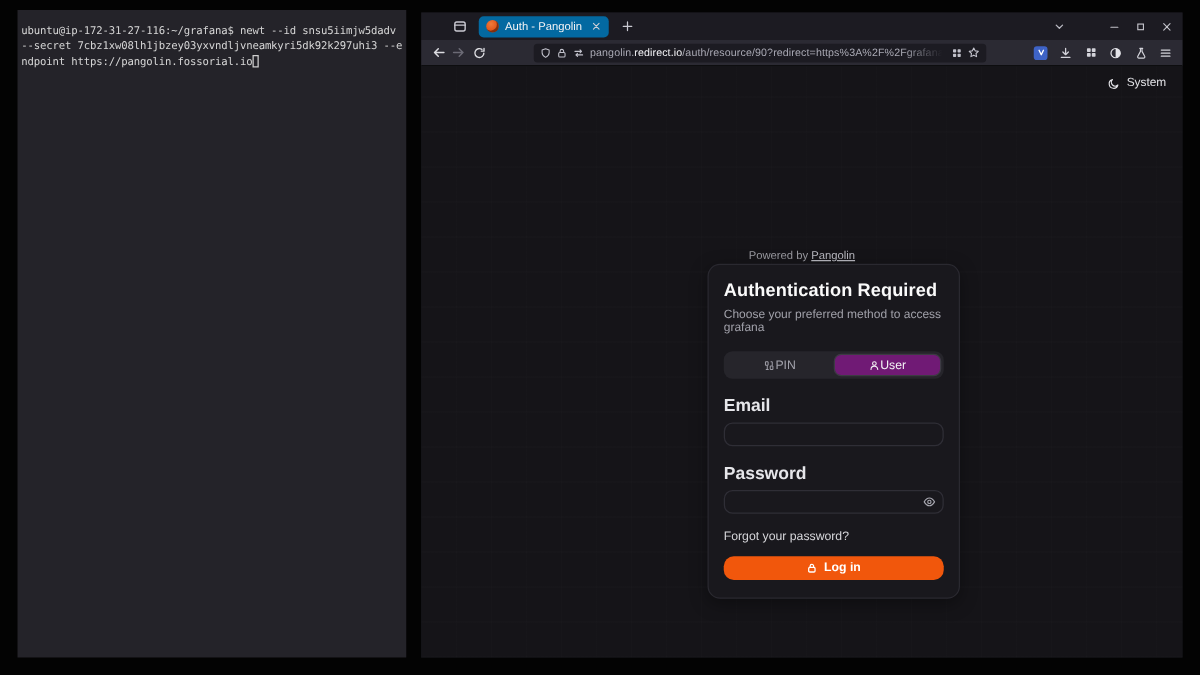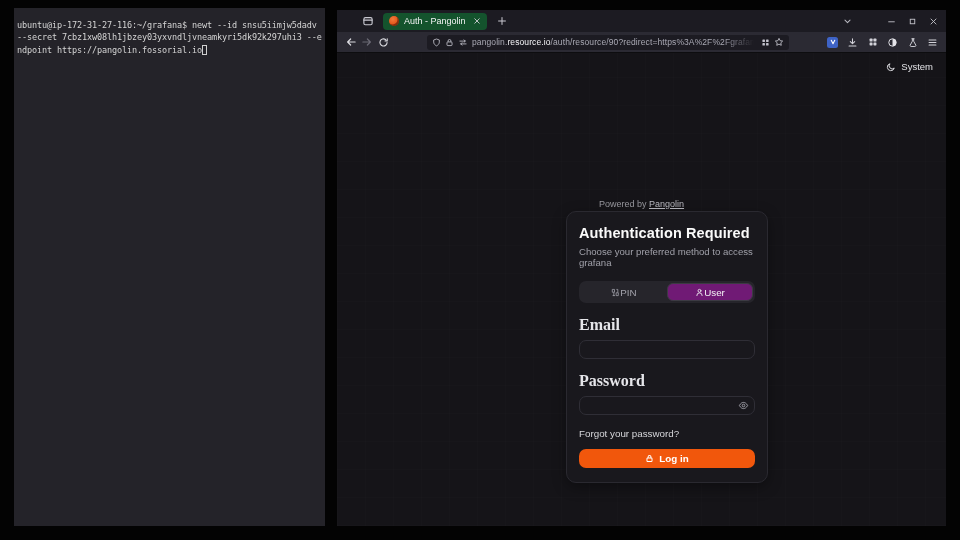--- a/index.html
+++ b/index.html
@@ -23,21 +23,21 @@
 
   
   .browser { position:absolute; left:337px; top:10px; width:609px; height:516px; background:#151418; }
 
   .tabbar {
     height:22px; background:#1c1b22; display:flex; align-items:center;
     padding:0 6px 0 22px; gap:6px;
   }
   .ffview-btn { width:18px; height:16px; display:flex; align-items:center; justify-content:center; color:#c9c9d1; border-radius:3px; }
   .tab {
-    width:104px; height:17px; background:#14532d; border-radius:4px;
+    width:104px; height:17px; background:#0369a1; border-radius:4px;
     display:flex; align-items:center; padding:0 4px 0 6px; gap:5px;
   }
   .favicon {
     width:10px; height:10px; border-radius:50%;
     background:radial-gradient(circle at 38% 32%, #f07a3a 0%, #e2571b 55%, #b83f0e 100%);
     box-shadow:inset -1.5px -1.5px 0 rgba(60,20,5,.55);
     flex:none;
   }
   .tab-title { font-size:9px; color:#f3f3f5; flex:1; white-space:nowrap; overflow:hidden; }
   .tab-close { width:12px; height:12px; display:flex; align-items:center; justify-content:center; color:#cfcfd6; border-radius:2px; flex:none; }
@@ -99,21 +99,21 @@
   .seg {
     margin-top:13px; height:22px; background:#26252b; border-radius:7px;
     padding:2px; display:flex;
   }
   .seg-tab {
     flex:1; display:flex; align-items:center; justify-content:center; gap:0;
     font-size:9.8px; color:#a2a2ab; border-radius:6px; border:1px solid transparent;
   }
   .seg-tab.active { background:#701a75; border-color:#3c3b43; color:#f2f2f4; }
 
-  .field-label { font-size:16px; font-weight:bold; color:#e6e6ea; margin-top:13px;font-family:Liberation Serif, serif; }
+  .field-label { font-size:14px; font-weight:bold; color:#e6e6ea; margin-top:13px; }
   .input-wrap { position:relative; margin-top:5px; }
   .text-input {
     width:100%; height:19px; background:transparent; border:1px solid #2f2e36;
     border-radius:7px; color:#e6e6ea; font-size:10px; padding:0 7px;
     font-family:"Liberation Sans", sans-serif; outline:none;
   }
   .eye-btn {
     position:absolute; right:6px; top:4px; width:12px; height:12px;
     display:flex; align-items:center; justify-content:center; color:#a8a8b1;
   }
@@ -210,21 +210,21 @@
         <svg width="9" height="9" viewBox="0 0 16 16" fill="none" stroke="currentColor" stroke-width="1.5" stroke-linejoin="round">
             <rect x="3.5" y="7" width="9" height="6.5" rx="1.5"></rect>
             <path d="M5.5 7V5.2a2.5 2.5 0 0 1 5 0V7"></path>
           </svg>
       </span>
       <span class="uicon">
         <svg width="10" height="9" viewBox="0 0 16 16" fill="none" stroke="currentColor" stroke-width="1.5" stroke-linecap="round" stroke-linejoin="round">
             <path d="M2.5 5.5h9.5M9.8 3.3l2.2 2.2-2.2 2.2M13.5 10.5H4M6.2 8.3L4 10.5l2.2 2.2"></path>
           </svg>
       </span>
-      <span class="url-text"><span>pangolin.</span><span class="url-domain">resource.io</span><span>/auth/resource/90?redirect=https%3A%2F%2Fgrafana.hostlocal.app</span></span>
+      <span class="url-text"><span>pangolin.</span><span class="url-domain">redirect.io</span><span>/auth/resource/90?redirect=https%3A%2F%2Fgrafana.hostlocal.app</span></span>
       <span class="uicon">
         <svg width="9" height="9" viewBox="0 0 16 16" fill="currentColor">
             <rect x="2.5" y="2.5" width="4.5" height="4.5" rx="1"></rect>
             <rect x="9" y="2.5" width="4.5" height="4.5" rx="1"></rect>
             <rect x="2.5" y="9" width="4.5" height="4.5" rx="1"></rect>
             <rect x="9" y="9" width="4.5" height="4.5" rx="1"></rect>
           </svg>
       </span>
       <span class="uicon">
         <svg width="10" height="10" viewBox="0 0 16 16" fill="none" stroke="currentColor" stroke-width="1.4" stroke-linejoin="round">
@@ -326,21 +326,21 @@
         <span class="eye-btn">
           <svg width="11" height="11" viewBox="0 0 16 16" fill="none" stroke="currentColor" stroke-width="1.3">
               <path d="M2 8c1.8-3.2 4-4.5 6-4.5S12.2 4.8 14 8c-1.8 3.2-4 4.5-6 4.5S3.8 11.2 2 8z"></path>
               <circle cx="8" cy="8" r="1.9"></circle>
             </svg>
         </span>
       </div>
 
       <div class="forgot">Forgot your password?</div>
 
-      <button class="login-btn" style="background: rgb(241, 87, 12);">
+      <button class="login-btn" style="background: rgb(241, 87, 12); border-radius: 8px;">
         <span>
           <svg width="9" height="9" viewBox="0 0 16 16" fill="none" stroke="currentColor" stroke-width="1.8" stroke-linejoin="round">
               <rect x="3.5" y="7" width="9" height="6.5" rx="1.5"></rect>
               <path d="M5.5 7V5.2a2.5 2.5 0 0 1 5 0V7"></path>
             </svg>
         </span>
         <span>Log in</span>
       </button>
     </div>
 

